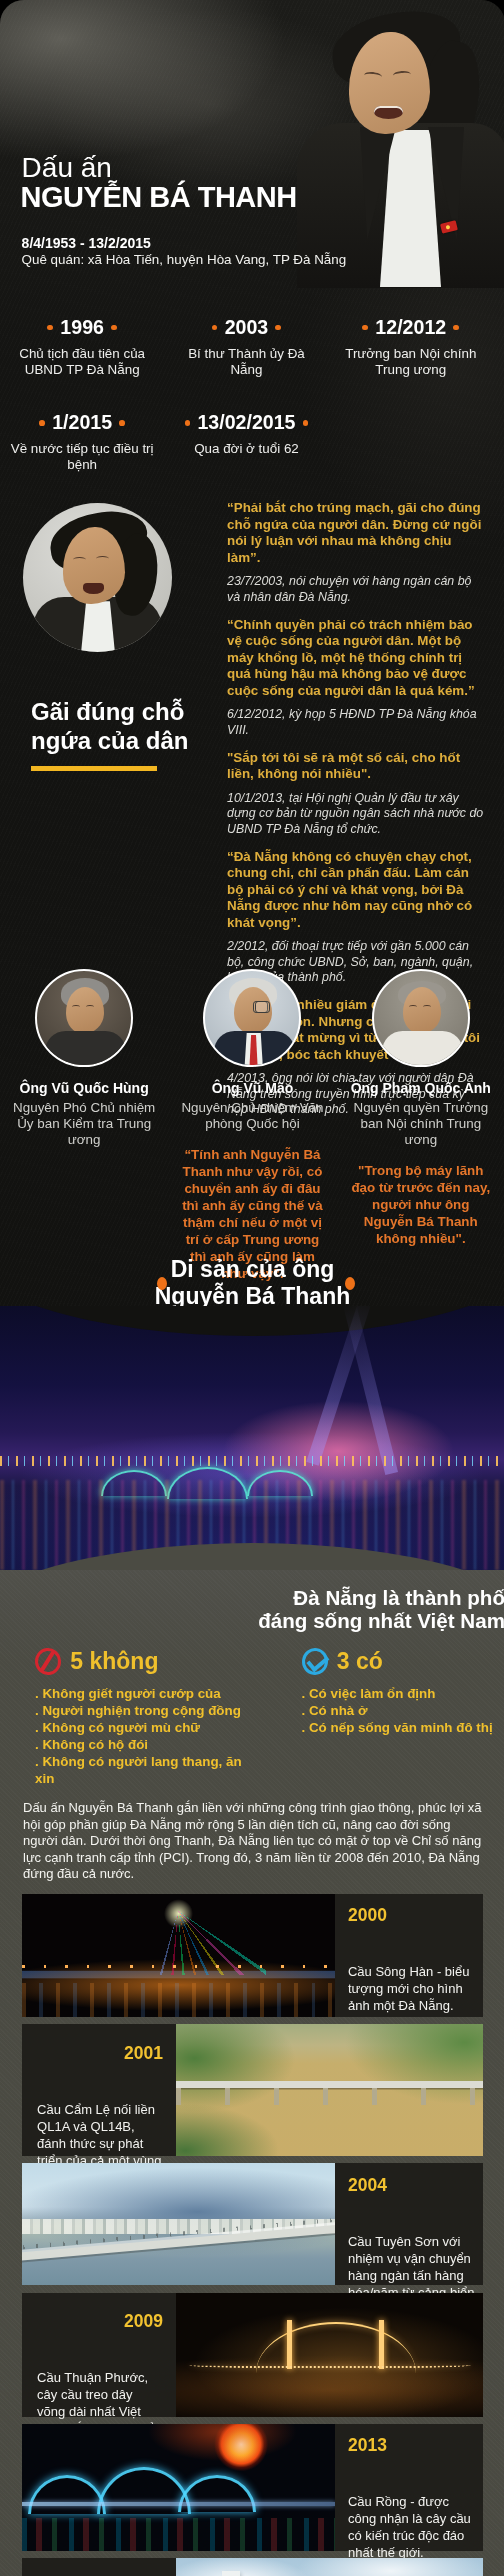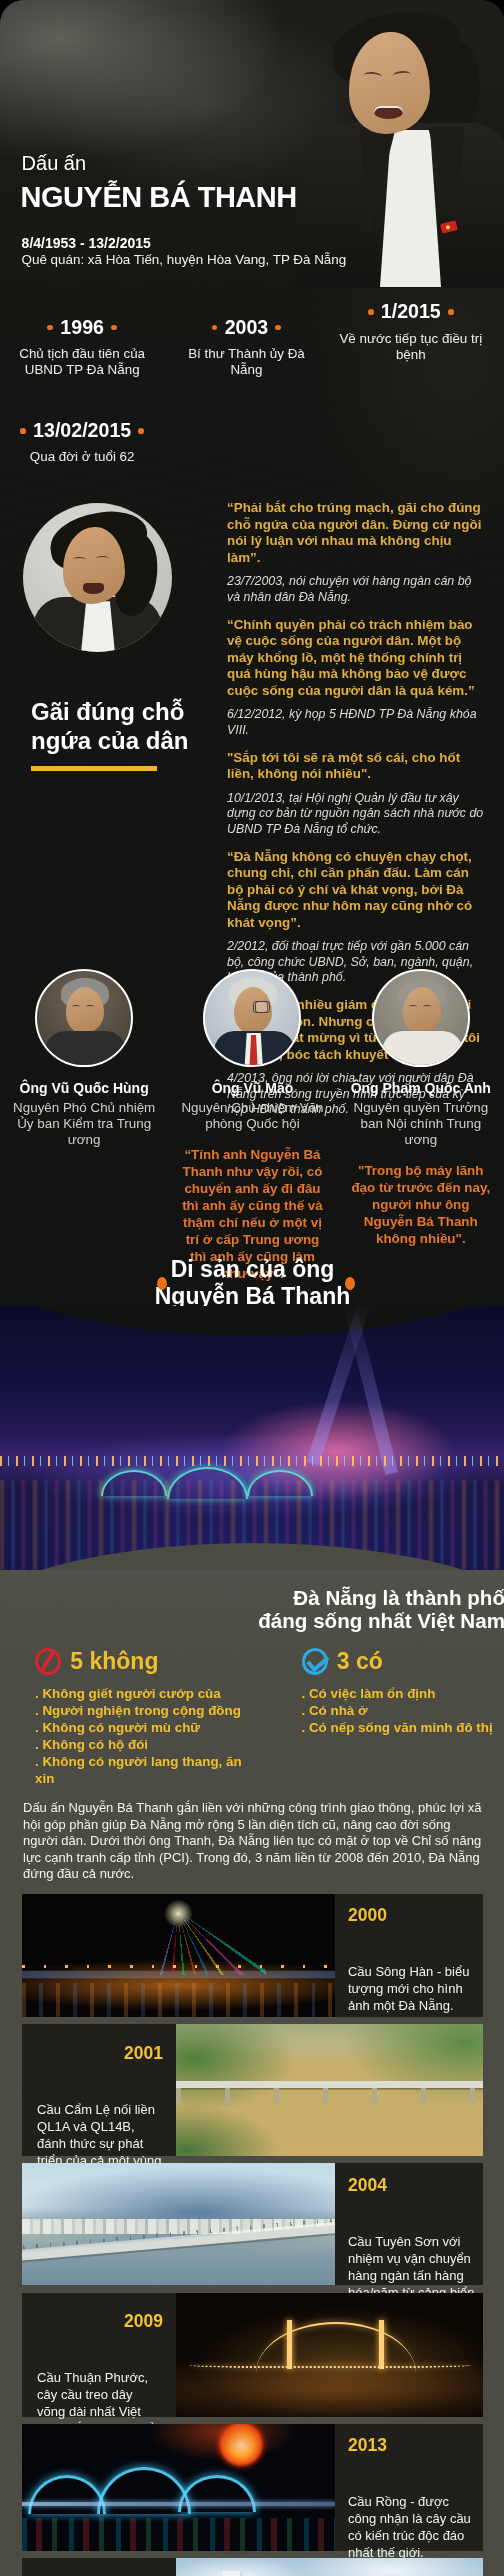--- a/index.html
+++ b/index.html
@@ -33,21 +33,21 @@
   .fig-hair-side{position:absolute;left:138px;top:41px;width:56px;height:129px;background:#181714;
                  border-radius:40% 60% 55% 45%;transform:rotate(12deg);}
   .fig-face{position:absolute;left:66px;top:32px;width:81px;height:102px;
             background:linear-gradient(160deg,#d5aa80,#b68a5f);
             border-radius:52% 48% 55% 45%/58% 60% 42% 40%;}
   .fig-eye{position:absolute;width:17.5px;height:6.2px;border-top:2.1px solid #57402f;border-radius:50%;}
   .fig-eye.l{left:81px;top:72px;transform:rotate(6deg);}
   .fig-eye.r{left:110px;top:71px;transform:rotate(-4deg);}
   .fig-mouth{position:absolute;left:91px;top:106px;width:29px;height:13.4px;background:#54291f;
              border-radius:6.2px 6.2px 50% 50%;box-shadow:inset 0 2.1px 0 #efe7dc;}
-  .hero-pre{position:absolute;left:21.6px;top:152px;font-size:20px;font-weight:300;color:#fff;z-index:2;}
+  .hero-pre{position:absolute;left:21.6px;top:152px;font-size:28px;font-weight:300;color:#fff;z-index:2;}
   .hero-title{position:absolute;left:20.6px;top:181px;font-size:29px;font-weight:800;color:#fff;z-index:2;letter-spacing:-0.5px;}
   .hero-dates{position:absolute;left:21.6px;top:235px;font-size:14px;font-weight:700;color:#fff;z-index:2;}
   .hero-home{position:absolute;left:21.6px;top:252px;font-size:13.4px;color:#f2f2ef;z-index:2;}
   
   .career{position:absolute;top:286px;left:0;right:12px;height:206px;display:flex;flex-wrap:wrap;}
   .career .cell{width:33.33%;box-sizing:border-box;text-align:center;}
   .career .cell.r1{padding-top:30px;}
   .career .cell.r2{padding-top:14.4px;}
   .yearline{display:flex;align-items:center;justify-content:center;gap:7.2px;}
   .dot{width:5.7px;height:5.7px;border-radius:50%;background:#ee7118;display:inline-block;}
@@ -267,20 +267,28 @@
         <div class="desc">Chủ tịch đầu tiên của UBND TP Đà Nẵng</div>
       </div>
       <div class="cell r1">
         <div class="yearline">
             <span class="dot"></span>
             <span class="year">2003</span>
             <span class="dot"></span>
           </div>
         <div class="desc">Bí thư Thành ủy Đà Nẵng</div>
       </div>
+      <div class="cell r1">
+        <div class="yearline">
+            <span class="dot"></span>
+            <span class="year">12/2012</span>
+            <span class="dot"></span>
+          </div>
+        <div class="desc">Trưởng ban Nội chính Trung ương</div>
+      </div>
       <div class="cell r2">
         <div class="yearline">
             <span class="dot"></span>
             <span class="year">1/2015</span>
             <span class="dot"></span>
           </div>
         <div class="desc">Về nước tiếp tục điều trị bệnh</div>
       </div>
       <div class="cell r2">
         <div class="yearline">

